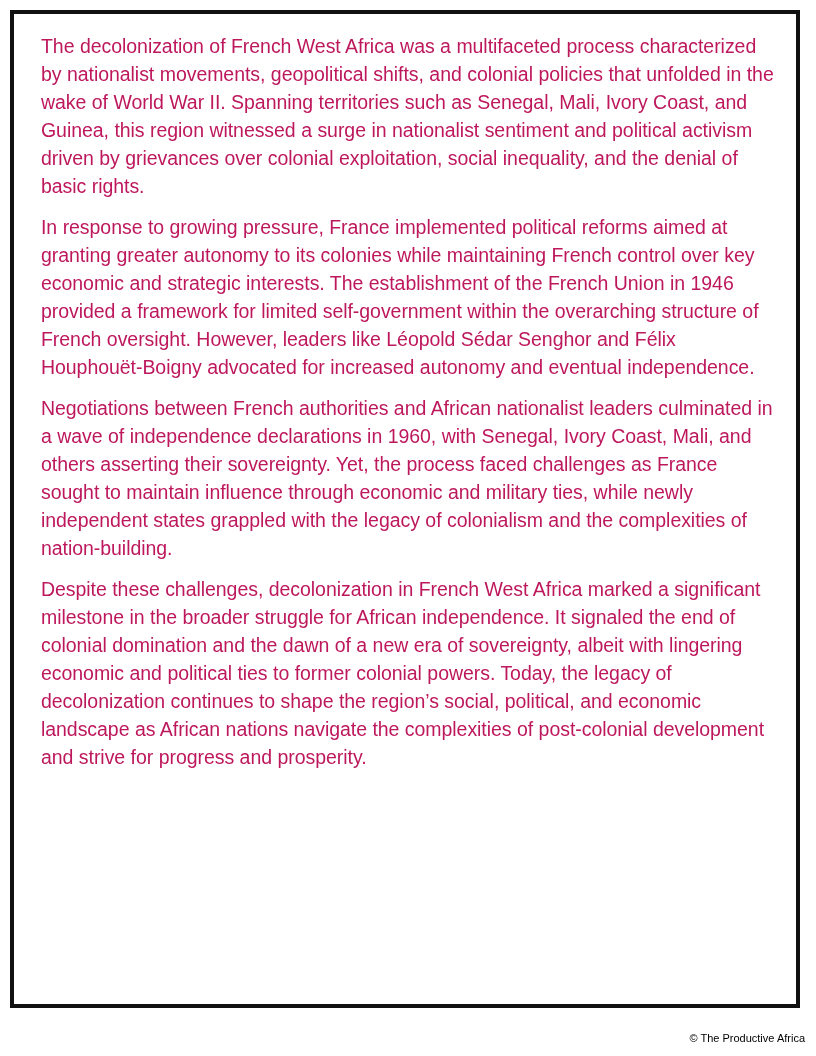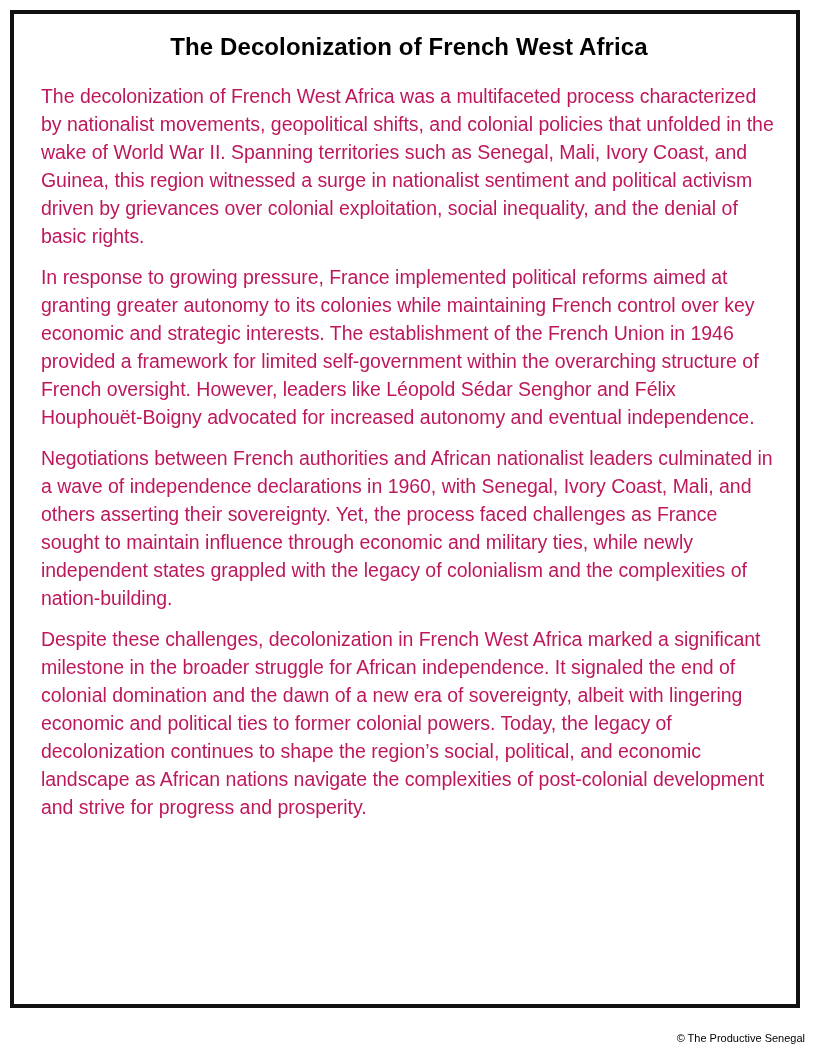--- a/index.html
+++ b/index.html
@@ -80,29 +80,28 @@
 </style>
 </head>
 <body>
 
 <div id="page">
 
   <div id="worksheet-frame">
 
     <div id="worksheet-body">
 
-      <h1 id="worksheet-title">The Decolonization of French West Africa</h1>
 
       <p class="body-paragraph">The decolonization of French West Africa was a multifaceted process characterized by nationalist movements, geopolitical shifts, and colonial policies that unfolded in the wake of World War II. Spanning territories such as Senegal, Mali, Ivory Coast, and Guinea, this region witnessed a surge in nationalist sentiment and political activism driven by grievances over colonial exploitation, social inequality, and the denial of basic rights.</p>
 
       <p class="body-paragraph">In response to growing pressure, France implemented political reforms aimed at granting greater autonomy to its colonies while maintaining French control over key economic and strategic interests. The establishment of the French Union in 1946 provided a framework for limited self-government within the overarching structure of French oversight. However, leaders like Léopold Sédar Senghor and Félix Houphouët-Boigny advocated for increased autonomy and eventual independence.</p>
 
       <p class="body-paragraph">Negotiations between French authorities and African nationalist leaders culminated in a wave of independence declarations in 1960, with Senegal, Ivory Coast, Mali, and others asserting their sovereignty. Yet, the process faced challenges as France sought to maintain influence through economic and military ties, while newly independent states grappled with the legacy of colonialism and the complexities of nation-building.</p>
 
       <p class="body-paragraph">Despite these challenges, decolonization in French West Africa marked a significant milestone in the broader struggle for African independence. It signaled the end of colonial domination and the dawn of a new era of sovereignty, albeit with lingering economic and political ties to former colonial powers. Today, the legacy of decolonization continues to shape the region’s social, political, and economic landscape as African nations navigate the complexities of post-colonial development and strive for progress and prosperity.</p>
 
     </div>
 
   </div>
 
-  <div id="page-footer">© The Productive Senegal</div>
+  <div id="page-footer">© The Productive Africa</div>
 
 </div>
 
 </body></html>

